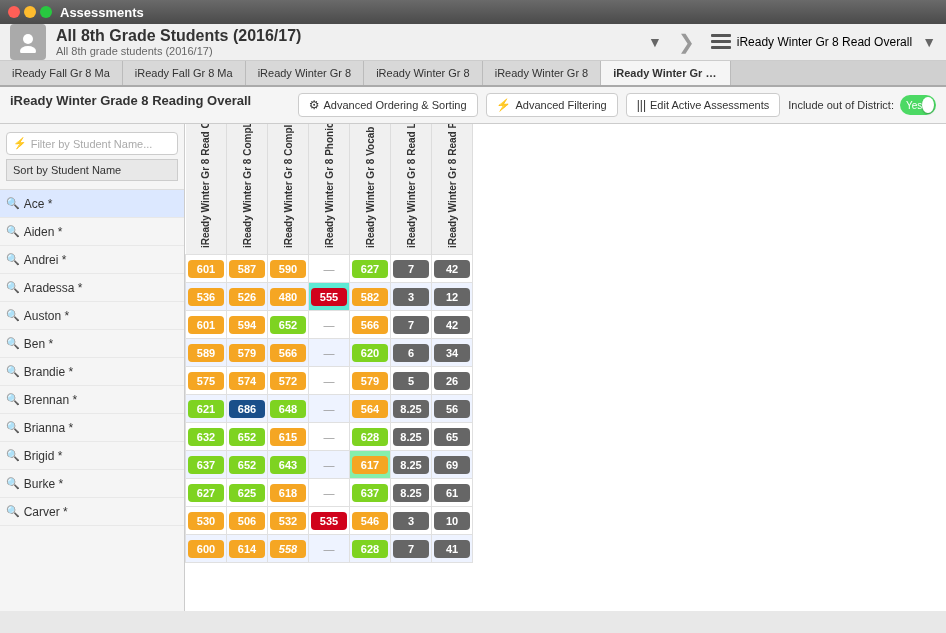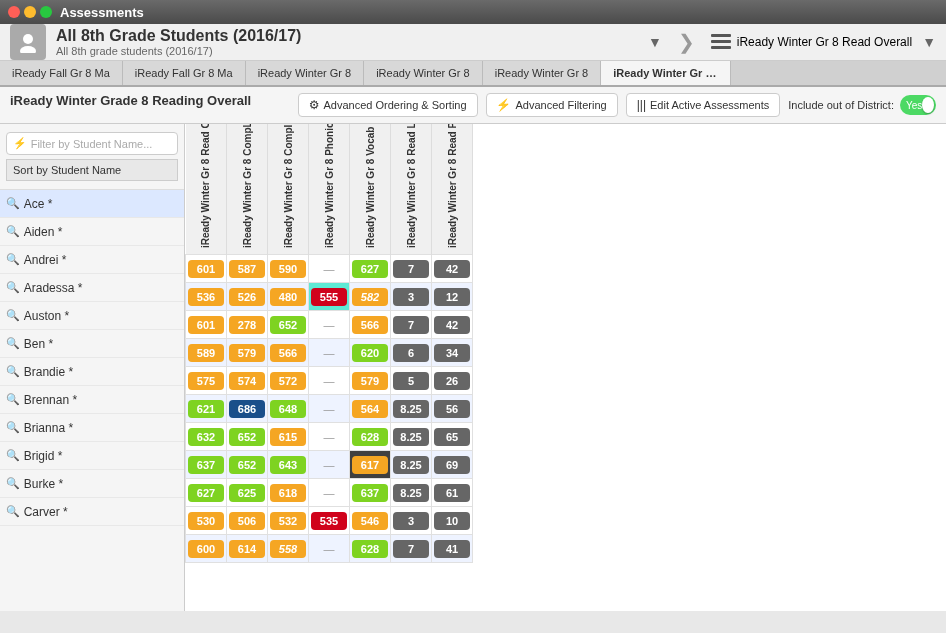--- a/index.html
+++ b/index.html
@@ -222,27 +222,27 @@
             <td style="background: rgb(255, 255, 255);"><span class="cell-empty">—</span></td>
             <td style="background: rgb(255, 255, 255);"><span class="cell-green">627</span></td>
             <td style="background: rgb(255, 255, 255);"><span class="cell-gray">7</span></td>
             <td style="background: rgb(255, 255, 255);"><span class="cell-gray">42</span></td>
           </tr>
           <tr>
             <td style="background: rgb(238, 243, 255);"><span class="cell-orange">536</span></td>
             <td style="background: rgb(238, 243, 255);"><span class="cell-orange">526</span></td>
             <td style="background: rgb(238, 243, 255);"><span class="cell-orange">480</span></td>
             <td style="background: #5eead4; margin-left: 40px;"><span class="cell-red">555</span></td>
-            <td style="background: rgb(238, 243, 255); font-style: italic;"><span class="cell-orange">582</span></td>
+            <td style="background: rgb(238, 243, 255);"><span class="cell-orange">582</span></td>
             <td style="background: rgb(238, 243, 255);"><span class="cell-gray">3</span></td>
             <td style="background: rgb(238, 243, 255);"><span class="cell-gray">12</span></td>
           </tr>
           <tr>
             <td style="background: rgb(255, 255, 255);"><span class="cell-orange">601</span></td>
-            <td style="background: rgb(255, 255, 255);"><span class="cell-orange">278</span></td>
+            <td style="background: rgb(255, 255, 255);"><span class="cell-orange">594</span></td>
             <td style="background: rgb(255, 255, 255);"><span class="cell-green">652</span></td>
             <td style="background: rgb(255, 255, 255);"><span class="cell-empty">—</span></td>
             <td style="background: rgb(255, 255, 255);"><span class="cell-orange">566</span></td>
             <td style="background: rgb(255, 255, 255);"><span class="cell-gray">7</span></td>
             <td style="background: rgb(255, 255, 255);"><span class="cell-gray">42</span></td>
           </tr>
           <tr>
             <td style="background: rgb(238, 243, 255);"><span class="cell-orange">589</span></td>
             <td style="background: rgb(238, 243, 255);"><span class="cell-orange">579</span></td>
             <td style="background: rgb(238, 243, 255);"><span class="cell-orange">566</span></td>
@@ -276,21 +276,21 @@
             <td style="background: rgb(255, 255, 255);"><span class="cell-empty">—</span></td>
             <td style="background: rgb(255, 255, 255);"><span class="cell-green">628</span></td>
             <td style="background: rgb(255, 255, 255);"><span class="cell-gray">8.25</span></td>
             <td style="background: rgb(255, 255, 255);"><span class="cell-gray">65</span></td>
           </tr>
           <tr>
             <td style="background: rgb(238, 243, 255);"><span class="cell-green">637</span></td>
             <td style="background: rgb(238, 243, 255);"><span class="cell-green">652</span></td>
             <td style="background: rgb(238, 243, 255);"><span class="cell-green">643</span></td>
             <td style="background: rgb(238, 243, 255);"><span class="cell-empty">—</span></td>
-            <td style="background: #404040;"><span class="cell-orange">617</span></td>
+            <td style="background: #86efac;"><span class="cell-orange">617</span></td>
             <td style="background: rgb(238, 243, 255);"><span class="cell-gray">8.25</span></td>
             <td style="background: rgb(238, 243, 255);"><span class="cell-gray">69</span></td>
           </tr>
           <tr>
             <td style="background: rgb(255, 255, 255);"><span class="cell-green">627</span></td>
             <td style="background: rgb(255, 255, 255);"><span class="cell-green">625</span></td>
             <td style="background: rgb(255, 255, 255);"><span class="cell-orange">618</span></td>
             <td style="background: rgb(255, 255, 255);"><span class="cell-empty">—</span></td>
             <td style="background: rgb(255, 255, 255);"><span class="cell-green">637</span></td>
             <td style="background: rgb(255, 255, 255);"><span class="cell-gray">8.25</span></td>

